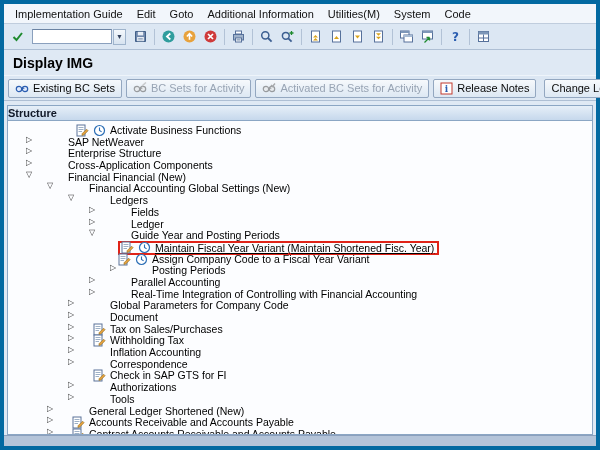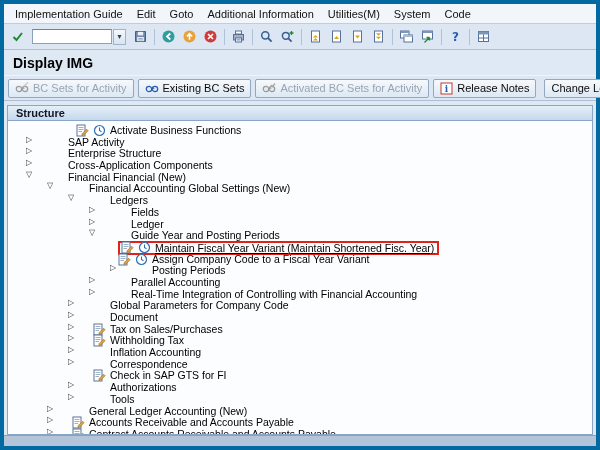--- a/index.html
+++ b/index.html
@@ -15,21 +15,21 @@
   .cmd-input{width:80px;height:15px;border:1px solid #8aa0bd;border-top-color:#6b83a3;background:#fff;font-size:10px;padding:0 2px;font-family:"Liberation Sans",sans-serif;}
   .cmd-drop{width:13px;height:16px;border:1px solid #9fb4cc;background:linear-gradient(#f4f8fc,#d7e3f0);font-size:7px;display:flex;align-items:center;justify-content:center;color:#33415c;margin-left:1px;}
   .titlebar{flex:0 0 25px;display:flex;align-items:center;padding:0 9px;background:#dfe9f4;}
   .title-text{font-size:14px;font-weight:bold;color:#000;}
   .apptoolbar{flex:0 0 26px;background:#dce7f3;border-top:1px solid #eef4fa;border-bottom:1px solid #aebfd4;display:flex;align-items:center;padding:0 4px;gap:4px;}
   .app-btn{display:flex;align-items:center;gap:4px;height:19px;padding:0 6px;background:linear-gradient(#f6f9fc,#dde8f3);border:1px solid #93a7c0;border-radius:2px;font-size:11px;color:#0a0a0a;white-space:nowrap;}
   .app-btn.disabled{color:#98a4b4;}
   .app-btn.disabled svg{filter:grayscale(1);opacity:.55;}
   .app-spacer{flex:1;}
   .content{flex:1;display:flex;flex-direction:column;background:#dfe9f4;padding:4px 3px 0 3px;min-height:0;}
-  .structure-header{flex:0 0 16px;background:linear-gradient(#e6eff8,#c6d8ec);border:1px solid #8ba6c4;display:flex;align-items:center;padding:0 8px;font-size:11px;font-weight:bold;color:#101828;}
+  .structure-header{flex:0 0 16px;background:linear-gradient(#e6eff8,#c6d8ec);border:1px solid #8ba6c4;display:flex;align-items:center;padding:0 0;font-size:11px;font-weight:bold;color:#101828;}
   .tree{flex:1;background:#fcfdff;border:1px solid #8ba6c4;border-top:none;padding-top:3px;overflow:hidden;position:relative;}
   .tree-row{height:11.7px;display:flex;align-items:flex-start;font-size:10.5px;color:#000;white-space:nowrap;}
   .arrow{flex:0 0 21px;width:21px;font-size:8px;color:#3a3a3a;line-height:1;padding-left:2px;}
   .t-icon{flex:0 0 15px;width:15px;margin-right:2px;display:flex;align-items:center;}
   .t-label{cursor:default;}
   .lead{display:inline-block;height:1px;flex:0 0 auto;}
   .hl-wrap{display:inline-flex;align-items:center;border:2px solid #e02318;padding:0 3px 0 1px;height:14px;}
   .statusbar{flex:0 0 11px;background:#b4c4d9;border-top:1px solid #8ba0bd;}
 </style>
 </head>
@@ -195,40 +195,40 @@
             <line x1="7.5" y1="5.5" x2="7.5" y2="12.5" stroke="#56719b"></line>
             <line x1="2.5" y1="9" x2="12.5" y2="9" stroke="#56719b"></line>
           </svg>
         </span>
       </button>
     </div>
   <div class="titlebar">
     <span class="title-text">Display IMG</span>
   </div>
   <div class="apptoolbar">
+      <button class="app-btn">
+        <span style="display: flex;">
+          <svg width="14" height="12">
+            <circle cx="4" cy="7" r="2.7" fill="#dfeafc" stroke="#2a5db0" stroke-width="1.2"></circle>
+            <circle cx="10" cy="7" r="2.7" fill="#dfeafc" stroke="#2a5db0" stroke-width="1.2"></circle>
+            <path d="M6.7 6.5 q0.8 -1 2.6 0" stroke="#2a5db0" fill="none"></path>
+          </svg>
+        </span>
+        <span>Existing BC Sets</span>
+      </button>
       <button class="app-btn disabled">
         <span style="display: flex;">
           <svg width="14" height="12">
             <circle cx="4" cy="7" r="2.7" fill="#dfeafc" stroke="#2a5db0" stroke-width="1.2"></circle>
             <circle cx="10" cy="7" r="2.7" fill="#dfeafc" stroke="#2a5db0" stroke-width="1.2"></circle>
             <path d="M6.7 6.5 q0.8 -1 2.6 0" stroke="#2a5db0" fill="none"></path>
             <line x1="9" y1="4" x2="13" y2="0.5" stroke="#e8a33d" stroke-width="1.6"></line>
           </svg>
         </span>
         <span>BC Sets for Activity</span>
-      </button>
-      <button class="app-btn">
-        <span style="display: flex;">
-          <svg width="14" height="12">
-            <circle cx="4" cy="7" r="2.7" fill="#dfeafc" stroke="#2a5db0" stroke-width="1.2"></circle>
-            <circle cx="10" cy="7" r="2.7" fill="#dfeafc" stroke="#2a5db0" stroke-width="1.2"></circle>
-            <path d="M6.7 6.5 q0.8 -1 2.6 0" stroke="#2a5db0" fill="none"></path>
-          </svg>
-        </span>
-        <span>Existing BC Sets</span>
       </button>
       <button class="app-btn disabled">
         <span style="display: flex;">
           <svg width="14" height="12">
             <circle cx="4" cy="7" r="2.7" fill="#dfeafc" stroke="#2a5db0" stroke-width="1.2"></circle>
             <circle cx="10" cy="7" r="2.7" fill="#dfeafc" stroke="#2a5db0" stroke-width="1.2"></circle>
             <path d="M6.7 6.5 q0.8 -1 2.6 0" stroke="#2a5db0" fill="none"></path>
             <path d="M9 3 l1.5 1.5 L13 1.5" stroke="#1e8a2e" stroke-width="1.4" fill="none"></path>
           </svg>
         </span>
@@ -268,21 +268,21 @@
             <svg width="13" height="13">
               <circle cx="6.5" cy="6.5" r="5" fill="#fff" stroke="#2a6db5" stroke-width="1.2"></circle>
               <path d="M6.5 3.6 L6.5 6.5 L8.6 7.9" fill="none" stroke="#2a6db5" stroke-width="1.1"></path>
             </svg>
           </span>
           <span class="t-label">Activate Business Functions</span>
         </div>
         <div class="tree-row" style="padding-left: 16px;">
           <span class="arrow">▷</span>
           <span class="lead" style="width: 23px;"></span>
-          <span class="t-label">SAP Activity</span>
+          <span class="t-label">SAP NetWeaver</span>
         </div>
         <div class="tree-row" style="padding-left: 16px;">
           <span class="arrow">▷</span>
           <span class="lead" style="width: 23px;"></span>
           <span class="t-label">Enterprise Structure</span>
         </div>
         <div class="tree-row" style="padding-left: 16px;">
           <span class="arrow">▷</span>
           <span class="lead" style="width: 23px;"></span>
           <span class="t-label">Cross-Application Components</span>
@@ -439,21 +439,21 @@
           <span class="t-label">Authorizations</span>
         </div>
         <div class="tree-row" style="padding-left: 58px;">
           <span class="arrow">▷</span>
           <span class="lead" style="width: 23px;"></span>
           <span class="t-label">Tools</span>
         </div>
         <div class="tree-row" style="padding-left: 37px;">
           <span class="arrow">▷</span>
           <span class="lead" style="width: 23px;"></span>
-          <span class="t-label">General Ledger Accounting (New)</span>
+          <span class="t-label">General Ledger Shortened (New)</span>
         </div>
         <div class="tree-row" style="padding-left: 37px;">
           <span class="arrow">▷</span>
           <span class="lead" style="width: 6px;"></span>
           <span class="t-icon">
             <svg width="13" height="13">
               <rect x="1" y="1" width="8" height="11" fill="#fff" stroke="#5a7399"></rect>
               <line x1="2.5" y1="3.5" x2="7.5" y2="3.5" stroke="#9db0c6"></line>
               <line x1="2.5" y1="5.5" x2="7.5" y2="5.5" stroke="#9db0c6"></line>
               <line x1="2.5" y1="7.5" x2="6" y2="7.5" stroke="#9db0c6"></line>

